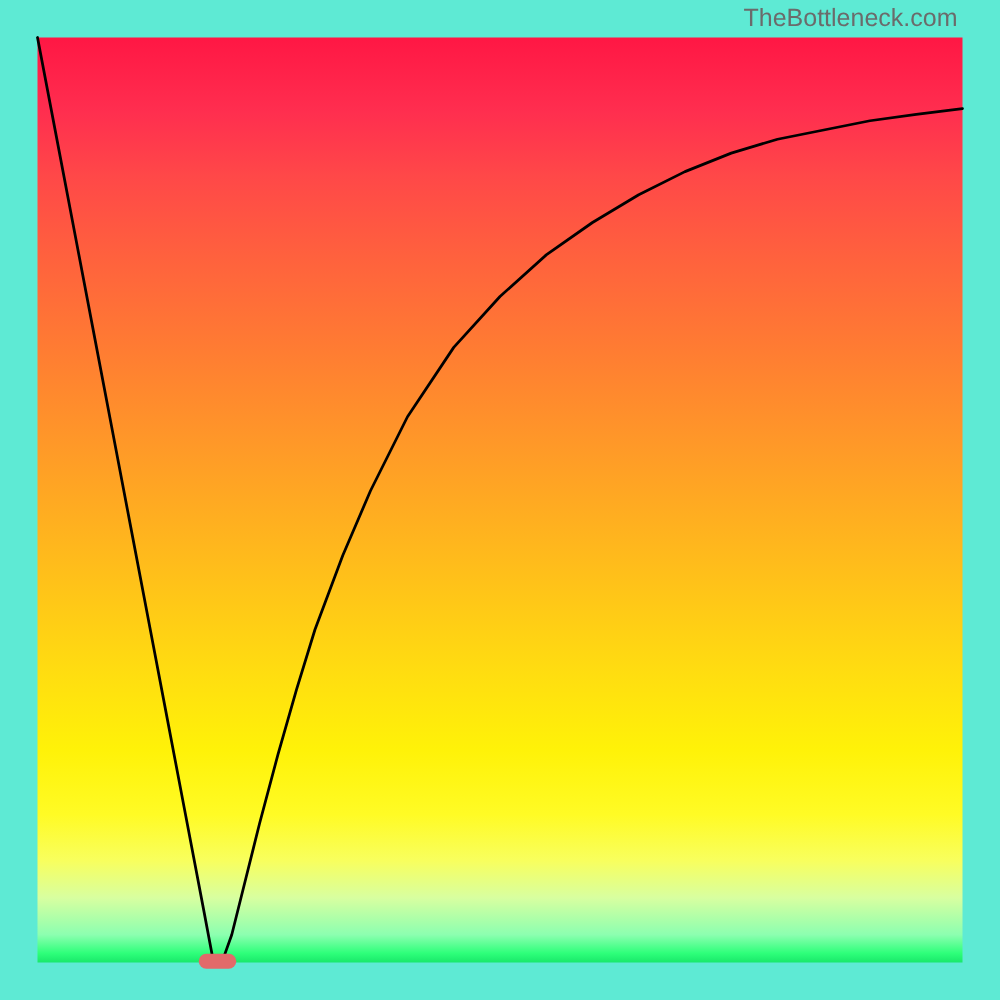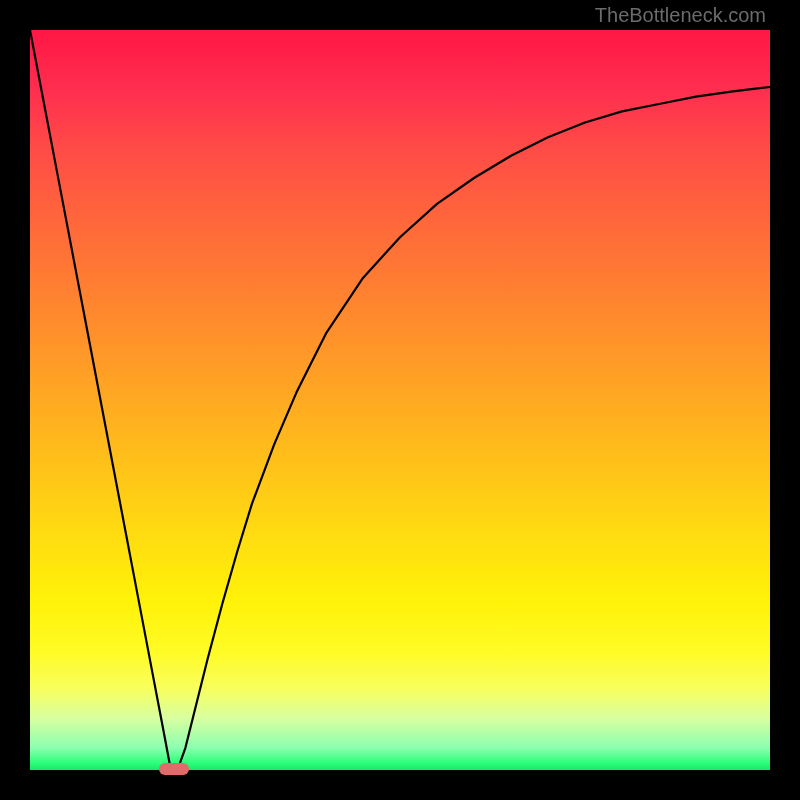--- a/index.html
+++ b/index.html
@@ -6,21 +6,21 @@
   body {
     width: 800px;
     height: 800px;
     overflow: hidden;
     position: relative;
     font-family: Arial, Helvetica, sans-serif;
   }
   .frame {
     position: absolute;
     inset: 0;
-    background: #000000;
+    background: #5eead4;
   }
   .plot-area {
     position: absolute;
     left: 30px;
     top: 30px;
     width: 740px;
     height: 740px;
     background: linear-gradient(
       to bottom,
       #ff1744 0%,

